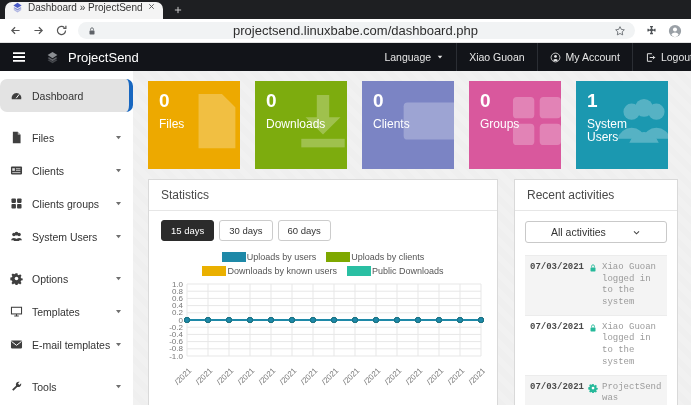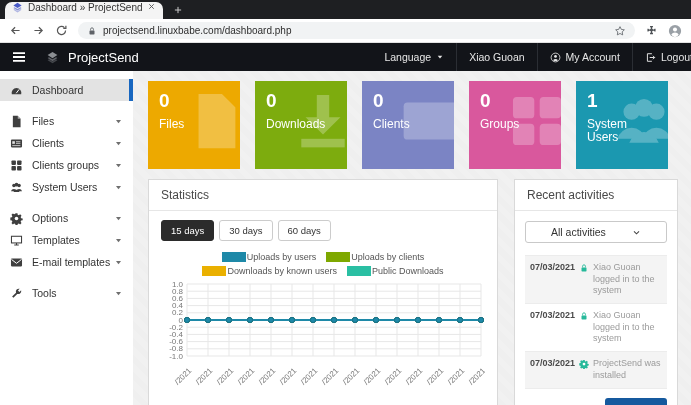--- a/index.html
+++ b/index.html
@@ -14,43 +14,43 @@
   .tab-title { font-size:10px; color:#333; white-space:nowrap; overflow:hidden; flex:1; }
   .tab-close { width:9px; height:9px; color:#555; display:flex; cursor:pointer; }
   .newtab { width:10px; height:10px; color:#c9c9c9; margin:0 0 4px 10px; display:flex; cursor:pointer; }
 
   .urlbar { height:24px; background:#fff; border-bottom:1px solid #e2e2e2;
     display:flex; align-items:center; padding:0 9px; gap:10px; }
   .nav-ic { width:13px; height:13px; color:#565656; display:flex; cursor:pointer; }
   .omnibox { flex:1; height:17px; background:#f1f3f4; border-radius:9px;
     display:flex; align-items:center; gap:6px; padding:0 9px; }
   .omnibox .lock { width:10px; height:10px; color:#5f6368; display:flex; }
-  .omnibox .url { font-size:10px; color:#2e2e2e; flex:1; white-space:nowrap; overflow:hidden; }
+  .omnibox .url { font-size:13px; color:#2e2e2e; flex:1; white-space:nowrap; overflow:hidden;text-align:center; }
   .omnibox .star { width:12px; height:12px; color:#5f6368; display:flex; cursor:pointer; }
   .chrome-ic { width:13px; height:13px; color:#4e5256; display:flex; cursor:pointer; }
   .avatar-ic { width:14px; height:14px; color:#9aa0a6; display:flex; cursor:pointer; }
 
   
   .navbar { height:28px; background:#121419; display:flex; align-items:center; color:#ececec; }
   .hamburger { width:38px; height:100%; display:flex; align-items:center; justify-content:center; cursor:pointer; }
   .hamburger span { width:16px; height:16px; color:#fff; display:flex; }
   .brand-logo { width:13px; height:13px; color:#8b8e93; margin-left:8px; display:flex; }
   .brand { font-size:13px; color:#fff; margin-left:9px; }
   .nav-right { margin-left:auto; display:flex; height:100%; margin-right:-14px; }
   .nav-item { display:flex; align-items:center; gap:5px; padding:0 12px; font-size:10.5px;
     color:#e6e6e6; border-left:1px solid #2b2e34; white-space:nowrap; cursor:pointer; }
   .nav-item:first-child { border-left:none; cursor:default; }
   .nav-item .mini-ic { width:11px; height:11px; display:flex; }
   .nav-item .caret { width:8px; height:8px; display:flex; }
 
   
   .app-body { display:flex; height:334px; }
   .sidebar { width:133px; background:#fff; padding-top:8px; flex:0 0 133px; }
-  .side-item { height:22px; display:flex; align-items:center; padding:0 10px;
-    font-size:10.5px; color:#333; cursor:pointer; }
+  .side-item { height:33px; display:flex; align-items:center; padding:0 10px;
+    font-size:10.5px; color:#333; cursor:pointer;border-radius:7px; }
   .side-item .ic { width:13px; height:13px; color:#3f3f3f; margin-right:9px; display:flex; flex:0 0 13px; }
   .side-item .caret { margin-left:auto; width:9px; height:9px; color:#6f6f6f; display:flex; }
   .side-item.active { background:#e3e3e3; border-right:4px solid #1867c0; }
   .side-gap { height:9px; }
 
   .main { flex:1; padding:10px 13px 0 15px; overflow:hidden;
     background:repeating-linear-gradient(45deg,#f1f1f1 0 6px,#efefef 6px 12px); }
 
   
   .cards { display:flex; gap:15px; }
@@ -77,21 +77,21 @@
   .chart { margin-top:3px; }
 
   .recent { width:164px; }
   .recent .panel-body { padding:10px; }
   .select { height:22px; border:1px solid #c9c9c9; border-radius:3px; display:flex;
     align-items:center; justify-content:space-between; padding:0 25px; font-size:10.5px;
     color:#333; cursor:pointer; background:#fff; }
   .select .chev { width:9px; height:9px; color:#444; display:flex; }
   .activity-list { margin-top:12px; border-top:1px solid #ececec; }
   .activity-row { display:flex; gap:4px; padding:6px 5px; font-size:9px; line-height:1.3;
-    border-bottom:1px solid #ececec; }
+    border-bottom:1px solid #ececec;font-family:Liberation Mono, monospace; }
   .activity-row:nth-child(odd) { background:#f4f4f4; }
   .a-date { font-weight:bold; color:#4a4a4a; white-space:nowrap; }
   .a-ic { width:10px; height:10px; flex:0 0 10px; color:#26b99a; display:flex; margin-top:1px; }
   .a-text { color:#9b9b9b; flex:1; }
   .view-all-row { padding-top:9px; text-align:right; }
   .view-all { background:#15599e; color:#fff; border:none; border-radius:3px;
     font-size:10.5px; padding:6px 13px; cursor:pointer; font-family:inherit; }
 </style>
 </head>
 <body>

